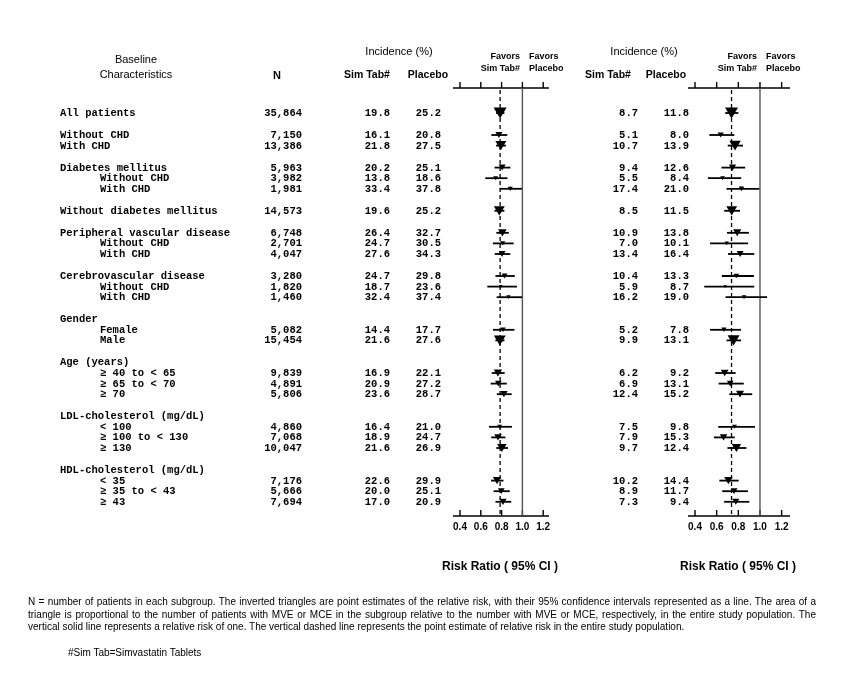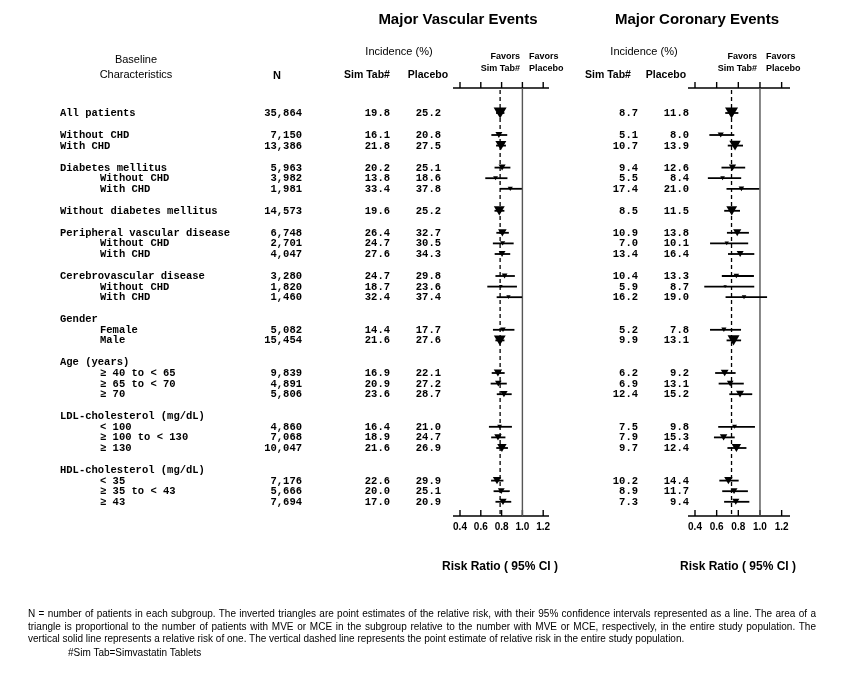--- a/index.html
+++ b/index.html
@@ -10,21 +10,21 @@
   .title{font-size:15px;font-weight:bold;}
   .hdr{font-size:11px;}
   .hdr-b{font-weight:bold;font-size:10.5px;}
   .favors{font-size:9px;font-weight:bold;line-height:12px;white-space:nowrap;}
   .t-right{text-align:right;}
   .mono{font-family:"Liberation Mono","DejaVu Sans Mono",monospace;font-size:10.5px;
         font-weight:bold;line-height:12px;white-space:pre;}
   .num{text-align:right;}
   .ticklbl{font-size:10px;font-weight:600;}
   .rrlbl{font-size:12px;font-weight:bold;}
-  .foot{font-size:10px;line-height:12.5px;text-align:justify;margin-top:12px;}
+  .foot{font-size:10px;line-height:12.5px;text-align:justify;}
   .foot2{font-size:10px;margin-left:40px;}
   svg{position:absolute;left:0;top:0;}
 </style>
 </head>
 <body>
 
 <div class="fig">
 
   <svg id="plot-svg" width="843" height="675" viewBox="0 0 843 675">
       <g>
@@ -150,22 +150,20 @@
         <polygon points="736.0197490066892,390.791286655686 744.0402509933108,390.791286655686 740.03,397.6087133443143" fill="#000"></polygon>
         <polygon points="732.1255264773508,424.72844240370756 736.9997796450982,424.72844240370756 734.5626530612245,428.8715575962928" fill="#000"></polygon>
         <polygon points="719.8289857276246,434.21449501133833 727.3242915832997,434.21449501133833 723.5766386554621,440.5855049886621" fill="#000"></polygon>
         <polygon points="731.677995841236,443.98753033601855 741.1191009329575,443.98753033601855 736.3985483870968,452.0124696639819" fill="#000"></polygon>
         <polygon points="724.1834191607321,477.02228128662256 732.601580839268,477.02228128662256 728.3925,484.17771871337794" fill="#000"></polygon>
         <polygon points="730.6394966158482,488.29082853372773 737.4846059482543,488.29082853372773 734.0620512820512,494.1091714662728" fill="#000"></polygon>
         <polygon points="732.1943404841621,498.74766813494233 739.3762978137103,498.74766813494233 735.7853191489362,504.85233186505826" fill="#000"></polygon>
       </g>
     </svg>
 
-  <div class="abs ctr title" style="left:458px;top:10px">Major Vascular Events</div>
-  <div class="abs ctr title" style="left:697px;top:10px">Major Coronary Events</div>
 
   <div class="abs ctr hdr" style="left:136px;top:53px">Baseline</div>
   <div class="abs ctr hdr" style="left:136px;top:68px">Characteristics</div>
   <div class="abs ctr hdr hdr-b" style="left:277px;top:69px;font-size:11px">N</div>
 
   <div class="abs ctr hdr" style="left:399px;top:45px">Incidence (%)</div>
   <div class="abs ctr hdr-b" style="left:367px;top:68px;transform:translateX(-50%);white-space:nowrap">Sim Tab#</div>
   <div class="abs ctr hdr-b" style="left:428px;top:68px;transform:translateX(-50%);white-space:nowrap">Placebo</div>
 
   <div class="abs ctr hdr" style="left:644px;top:45px">Incidence (%)</div>

